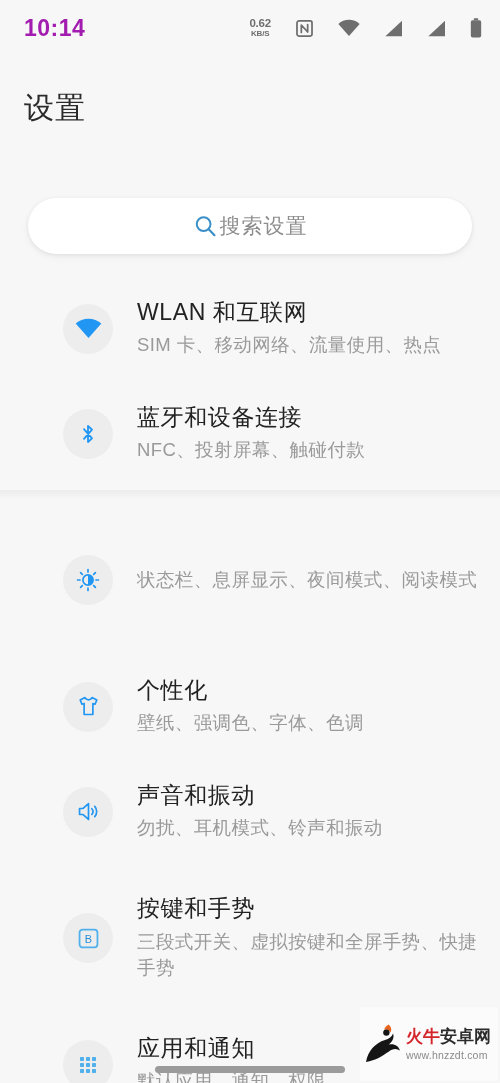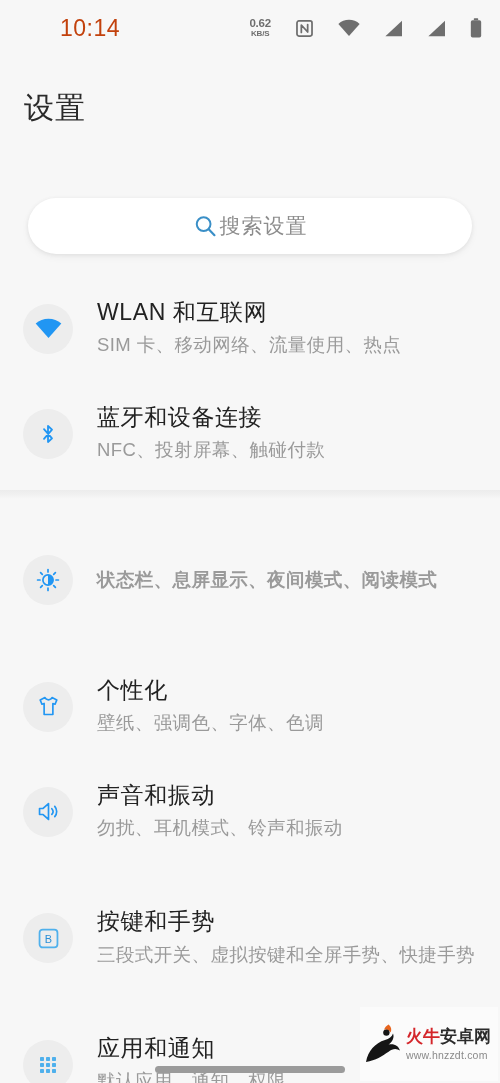--- a/index.html
+++ b/index.html
@@ -17,23 +17,22 @@
   }
 
   
   #statusbar {
     position:absolute; top:0; left:0;
     width:500px; height:56px;
     display:flex; align-items:center;
     padding:0 18px 0 24px;
   }
   #clock {
-    font-size:23px; color:#c2410c; letter-spacing:.5px;
-    font-weight:400;
-    margin-left:36px;
+    font-size:23px; color:#a21caf; letter-spacing:.5px;
+    font-weight:700;
   }
   #status-icons {
     margin-left:auto;
     display:flex; align-items:center; gap:24px;
   }
   .netspeed {
     display:flex; flex-direction:column; align-items:center;
     line-height:1; color:#6e6e6e;
   }
   .netspeed .v { font-size:11.5px; font-weight:700; letter-spacing:-.2px; }
@@ -54,21 +53,21 @@
     background:#ffffff; border-radius:30px;
     box-shadow:0 1px 4px rgba(0,0,0,.07), 0 3px 9px rgba(0,0,0,.045);
     display:flex; align-items:center; justify-content:center;
     gap:2px;
   }
   #search-placeholder {
     font-size:21px; color:#8d8d8d; letter-spacing:1px;
   }
 
   
-  .group { position:absolute; left:0; width:500px; }
+  .group { position:absolute; left:0; width:500px;padding-left:40px; }
   .divider {
     position:absolute; left:0; width:500px; height:9px;
     background:linear-gradient(to bottom,#ececec 0%,#f0f0f0 45%,#f7f7f7 100%);
   }
   .row {
     position:relative;
     display:flex; align-items:center;
     padding:0 18px 0 23px;
     min-height:105px;
   }
@@ -205,21 +204,21 @@
             <path d="M4.6 4.6 6.3 6.3"></path>
               <path d="M17.7 17.7 19.4 19.4"></path>
             <path d="M19.4 4.6 17.7 6.3"></path>
               <path d="M6.3 17.7 4.6 19.4"></path>
           </g>
           <circle cx="12" cy="12" r="5.1" fill="none" stroke="#2196f3" stroke-width="1.7"></circle>
           <path d="M12 6.9a5.1 5.1 0 0 1 0 10.2z" fill="#2196f3"></path>
         </svg>
       </div>
       <div class="row-text">
-        <div class="row-sub" style="max-width:372px;font-weight:bold;">状态栏、息屏显示、夜间模式、阅读模式</div>
+        <div class="row-sub" style="max-width:372px;">状态栏、息屏显示、夜间模式、阅读模式</div>
       </div>
     </div>
 
     <div class="row">
       <div class="row-icon">
         <svg width="25" height="25" viewBox="0 0 24 24">
           <path d="M8.6 3.4 4 5.7l1.7 4.1 2.1-.7v10.6h8.4V9.1l2.1.7L20 5.7l-4.6-2.3c-.6 1.4-1.9 2.2-3.4 2.2s-2.8-.8-3.4-2.2z" fill="none" stroke="#2196f3" stroke-width="1.6" stroke-linejoin="round"></path>
         </svg>
       </div>
       <div class="row-text">

